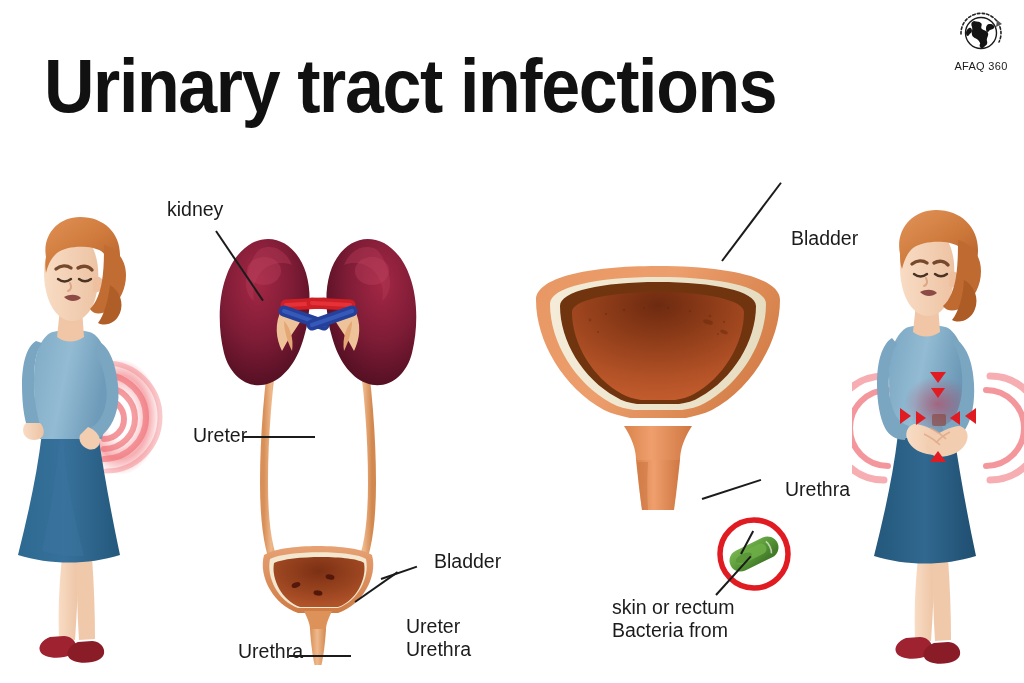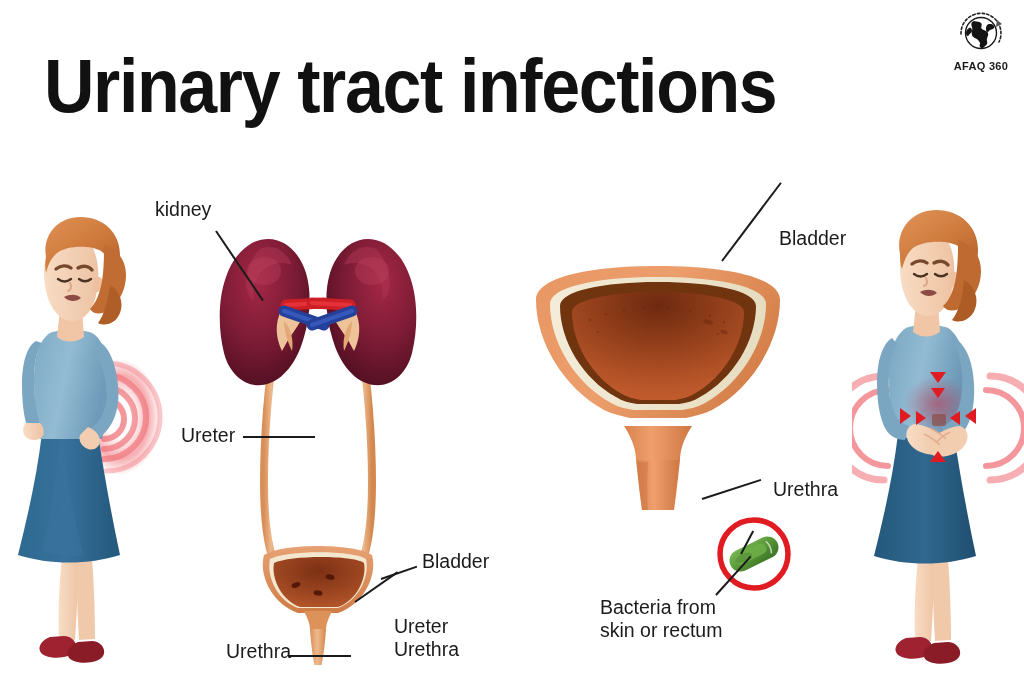--- a/index.html
+++ b/index.html
@@ -20,31 +20,32 @@
     color: #111111;
     transform: scaleX(0.92);
     transform-origin: left top;
     white-space: nowrap;
   }
 
   
   #logo { position: absolute; left: 948px; top: 6px; width: 66px; height: 74px; }
   #logo .globe-wrap { position: relative; width: 56px; height: 56px; margin: 0 auto; }
   #logo .logo-text {
-    text-align: center; font-size: 11px; font-weight: bold;
+    text-align: center; font-size: 11px; font-weight: normal;
     color: #1a1a1a; letter-spacing: 0.3px; margin-top: -2px;
   }
 
   
   .label {
     position: absolute;
     font-size: 19.5px;
     color: #1b1b1b;
     line-height: 1.18;
     white-space: nowrap;
+    margin-left: 12px;
   }
   .leader { position: absolute; background: #1b1b1b; transform-origin: left center; height: 2px; }
 
   
   .art { position: absolute; }
 </style>
 </head>
 <body>
 
 <div id="page">
@@ -448,17 +449,17 @@
     <div>Urethra</div>
   </div>
 
   <div class="label" style="left:226px; top:640px;">Urethra</div>
 
   <div class="label" style="left:779px; top:227px;">Bladder</div>
 
   <div class="label" style="left:773px; top:478px;">Urethra</div>
 
   <div class="label" style="left:600px; top:596px;">
+    <div>skin or rectum</div>
     <div>Bacteria from</div>
-    <div>skin or rectum</div>
   </div>
 
 </div>
 
 </body></html>

